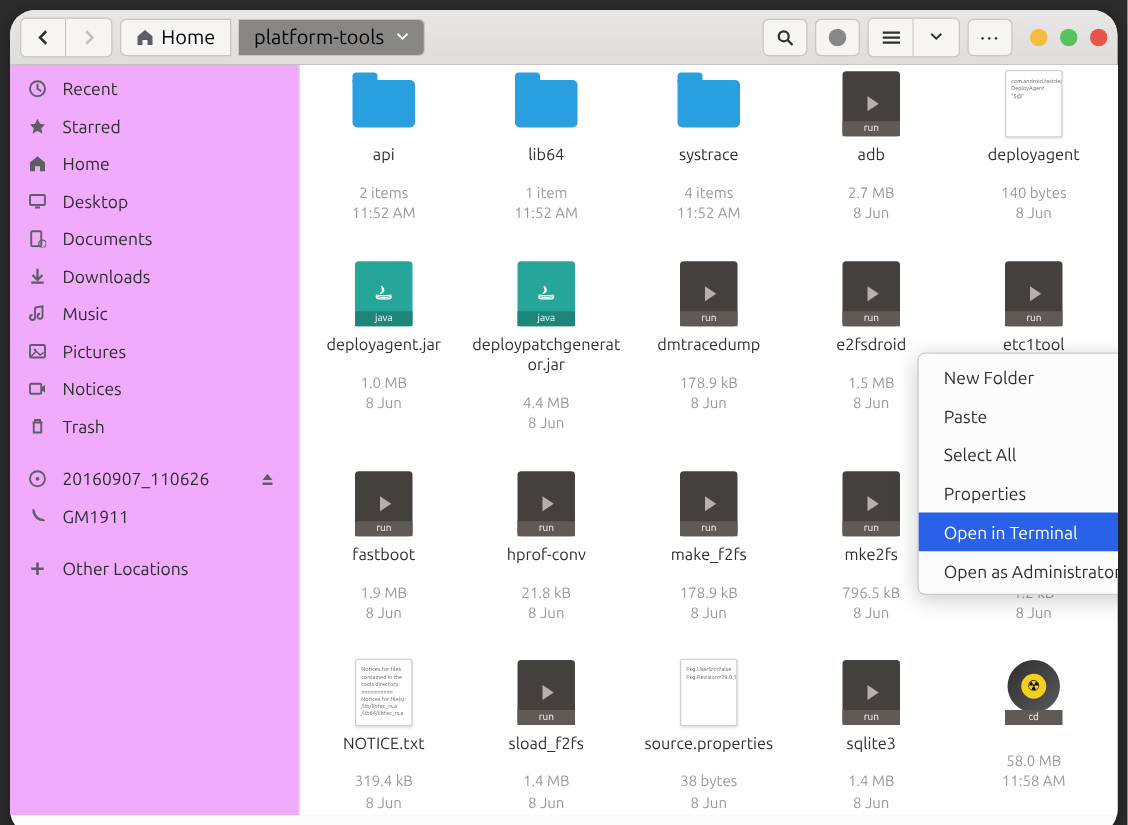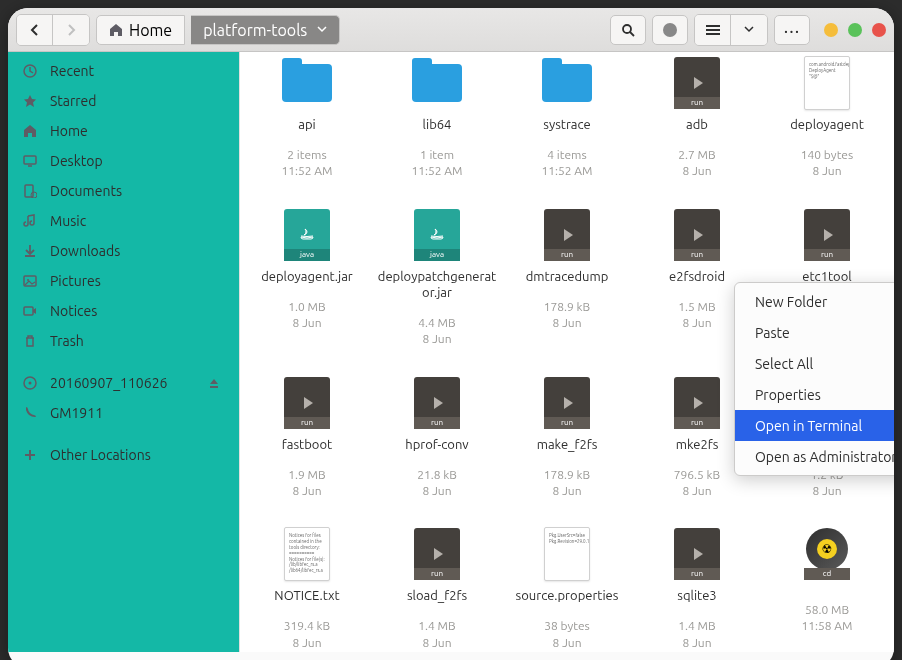--- a/index.html
+++ b/index.html
@@ -4,31 +4,31 @@
 <style>
 * { margin: 0; padding: 0; box-sizing: border-box; font-family: Ubuntu, Cantarell, sans-serif; }
 body { background: #2d2d2d; padding: 8px; width: 902px; height: 660px; }
 .window { width: 886px; height: 660px; background: #fafafa; border-radius: 20px; overflow: hidden; position: relative; box-shadow: 0 4px 20px rgba(0,0,0,0.4); }
 .titlebar { height: 44px; background: linear-gradient(#e8e7e6, #dedddc); border-bottom: 1px solid #c6c5c4; display: flex; align-items: center; padding: 0 8px; gap: 6px; }
 .nav-btns { display: flex; border: 1px solid #c6c5c4; border-radius: 5px; overflow: hidden; }
 .nav-btn { width: 36px; height: 30px; background: #f6f5f4; display: flex; align-items: center; justify-content: center; cursor: pointer; }
 .nav-btn:first-child { border-right: 1px solid #c6c5c4; }
 .path-seg { height: 30px; background: #f6f5f4; border: 1px solid #c6c5c4; display: flex; align-items: center; padding: 0 12px; gap: 6px; cursor: pointer; }
 .path-home { border-radius: 5px 0 0 5px; }
-.path-curr { background: #888786; color: #ffffff; border-radius: 0 5px 5px 0; border-left: none; justify-content: flex-end; }
+.path-curr { background: #888786; color: #000000; border-radius: 0 5px 5px 0; border-left: none; justify-content: flex-end; }
 .spacer { flex: 1; }
 .tb-btn { width: 36px; height: 30px; background: #f6f5f4; border: 1px solid #c6c5c4; border-radius: 5px; display: flex; align-items: center; justify-content: center; cursor: pointer; }
 .view-btns { display: flex; border: 1px solid #c6c5c4; border-radius: 5px; overflow: hidden; }
 .view-btn { width: 36px; height: 30px; background: #f6f5f4; display: flex; align-items: center; justify-content: center; cursor: pointer; }
 .view-btn:first-child { border-right: 1px solid #c6c5c4; }
 .win-btns { display: flex; gap: 10px; margin-left: 8px; }
 .win-btn { width: 14px; height: 14px; border-radius: 50%; }
 .wb-min { background: #f5bd3b; } .wb-max { background: #5ac25a; } .wb-close { background: #e8534b; }
 .body { display: flex; height: 600px; }
-.sidebar { width: 232px; background: #14b8a6; border-right: 1px solid #e0dfde; padding-top: 4px; overflow-y: auto; }
+.sidebar { width: 232px; background: #f0abfc; border-right: 1px solid #e0dfde; padding-top: 4px; overflow-y: auto; }
 .side-item { display: flex; align-items: center; height: 30px; padding: 0 14px; gap: 12px; cursor: pointer; color: #2e2e2e; font-size: 14px; }
 .side-icon { width: 16px; display: flex; justify-content: center; color: #5e5c64; }
 .side-sep { height: 12px; }
 .eject { margin-left: auto; width: 22px; height: 22px; display: flex; align-items: center; justify-content: center; }
 .content { flex: 1; background: #fff; overflow-y: auto; padding: 0 4px 16px; position: relative; }
 .grid { display: grid; grid-template-columns: repeat(5, 1fr); gap: 20px 4px; padding-top: 0; }
 .item { display: flex; flex-direction: column; align-items: center; text-align: center; cursor: pointer; padding: 4px 2px; }
 .thumb { width: 58px; height: 54px; display: flex; align-items: center; justify-content: center; margin-bottom: 6px; }
 .name { font-size: 13px; color: #2e2e2e; line-height: 1.25; max-width: 120px; word-break: break-word; }
 .meta { font-size: 12px; color: #9a9996; line-height: 1.35; margin-top: 15px; }
@@ -157,33 +157,33 @@
             <svg width="14" height="14">
               <rect x="2" y="1" width="8" height="12" rx="1" stroke="#5e5c64" stroke-width="1.5" fill="none"></rect>
               <circle cx="11" cy="11" r="3" stroke="#5e5c64" stroke-width="1" fill="none"></circle>
             </svg>
           </span>
           <span>Documents</span>
         </div>
         <div class="side-item">
           <span class="side-icon">
             <svg width="14" height="14">
+              <path d="M7 1 V9 M3 6 L7 10 L11 6 M2 12 H12" stroke="#5e5c64" stroke-width="1.8" fill="none"></path>
+            </svg>
+          </span>
+          <span>Downloads</span>
+        </div>
+        <div class="side-item">
+          <span class="side-icon">
+            <svg width="14" height="14">
               <path d="M5 2 V10 A2 2 0 1 1 3 8" stroke="#5e5c64" stroke-width="1.5" fill="none"></path>
               <path d="M5 2 L11 1 V9 A2 2 0 1 1 9 7" stroke="#5e5c64" stroke-width="1.5" fill="none"></path>
             </svg>
           </span>
           <span>Music</span>
-        </div>
-        <div class="side-item">
-          <span class="side-icon">
-            <svg width="14" height="14">
-              <path d="M7 1 V9 M3 6 L7 10 L11 6 M2 12 H12" stroke="#5e5c64" stroke-width="1.8" fill="none"></path>
-            </svg>
-          </span>
-          <span>Downloads</span>
         </div>
         <div class="side-item">
           <span class="side-icon">
             <svg width="14" height="14">
               <rect x="1" y="2" width="12" height="10" rx="1" stroke="#5e5c64" stroke-width="1.5" fill="none"></rect>
               <circle cx="5" cy="6" r="1" fill="#5e5c64"></circle>
               <path d="M2 11 L6 7 L9 10 L12 8" stroke="#5e5c64" stroke-width="1.2" fill="none"></path>
             </svg>
           </span>
           <span>Pictures</span>

